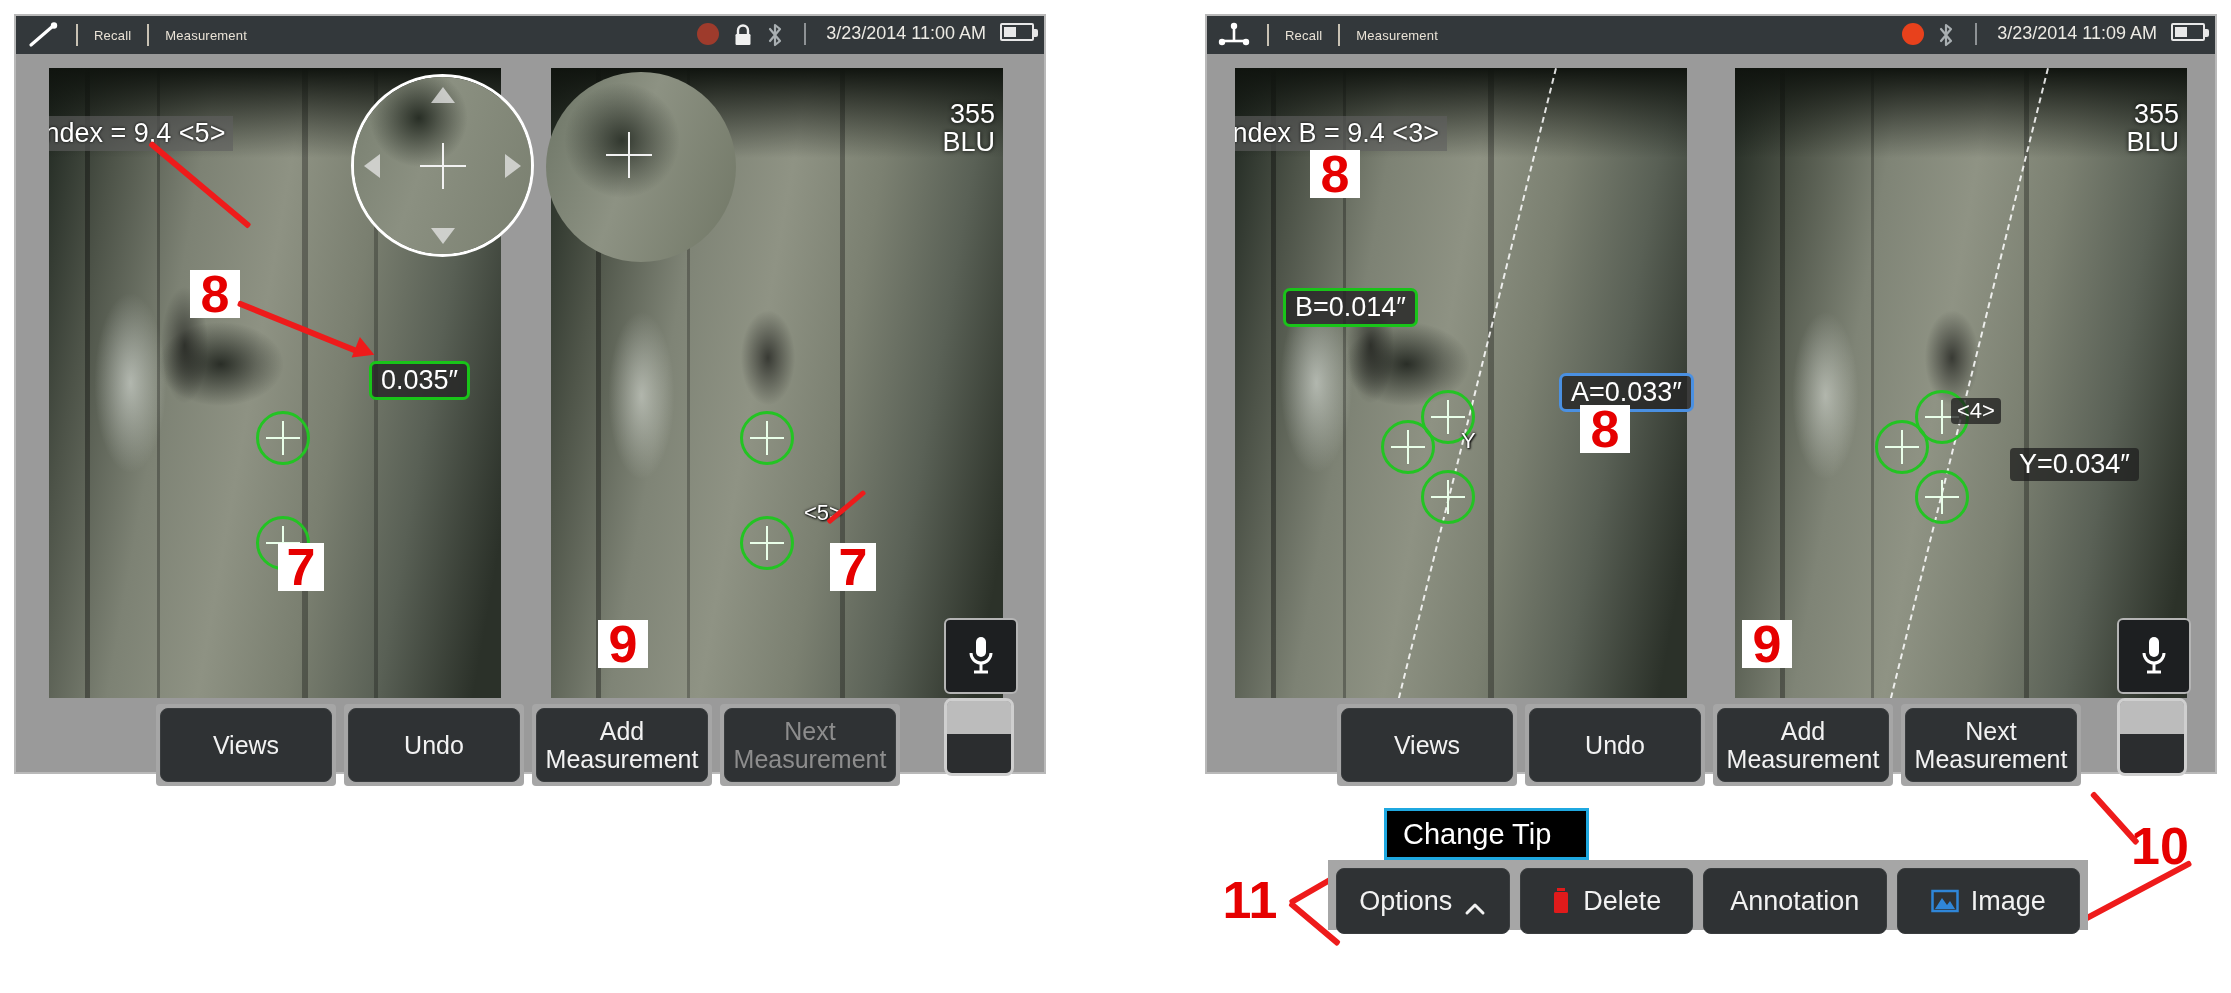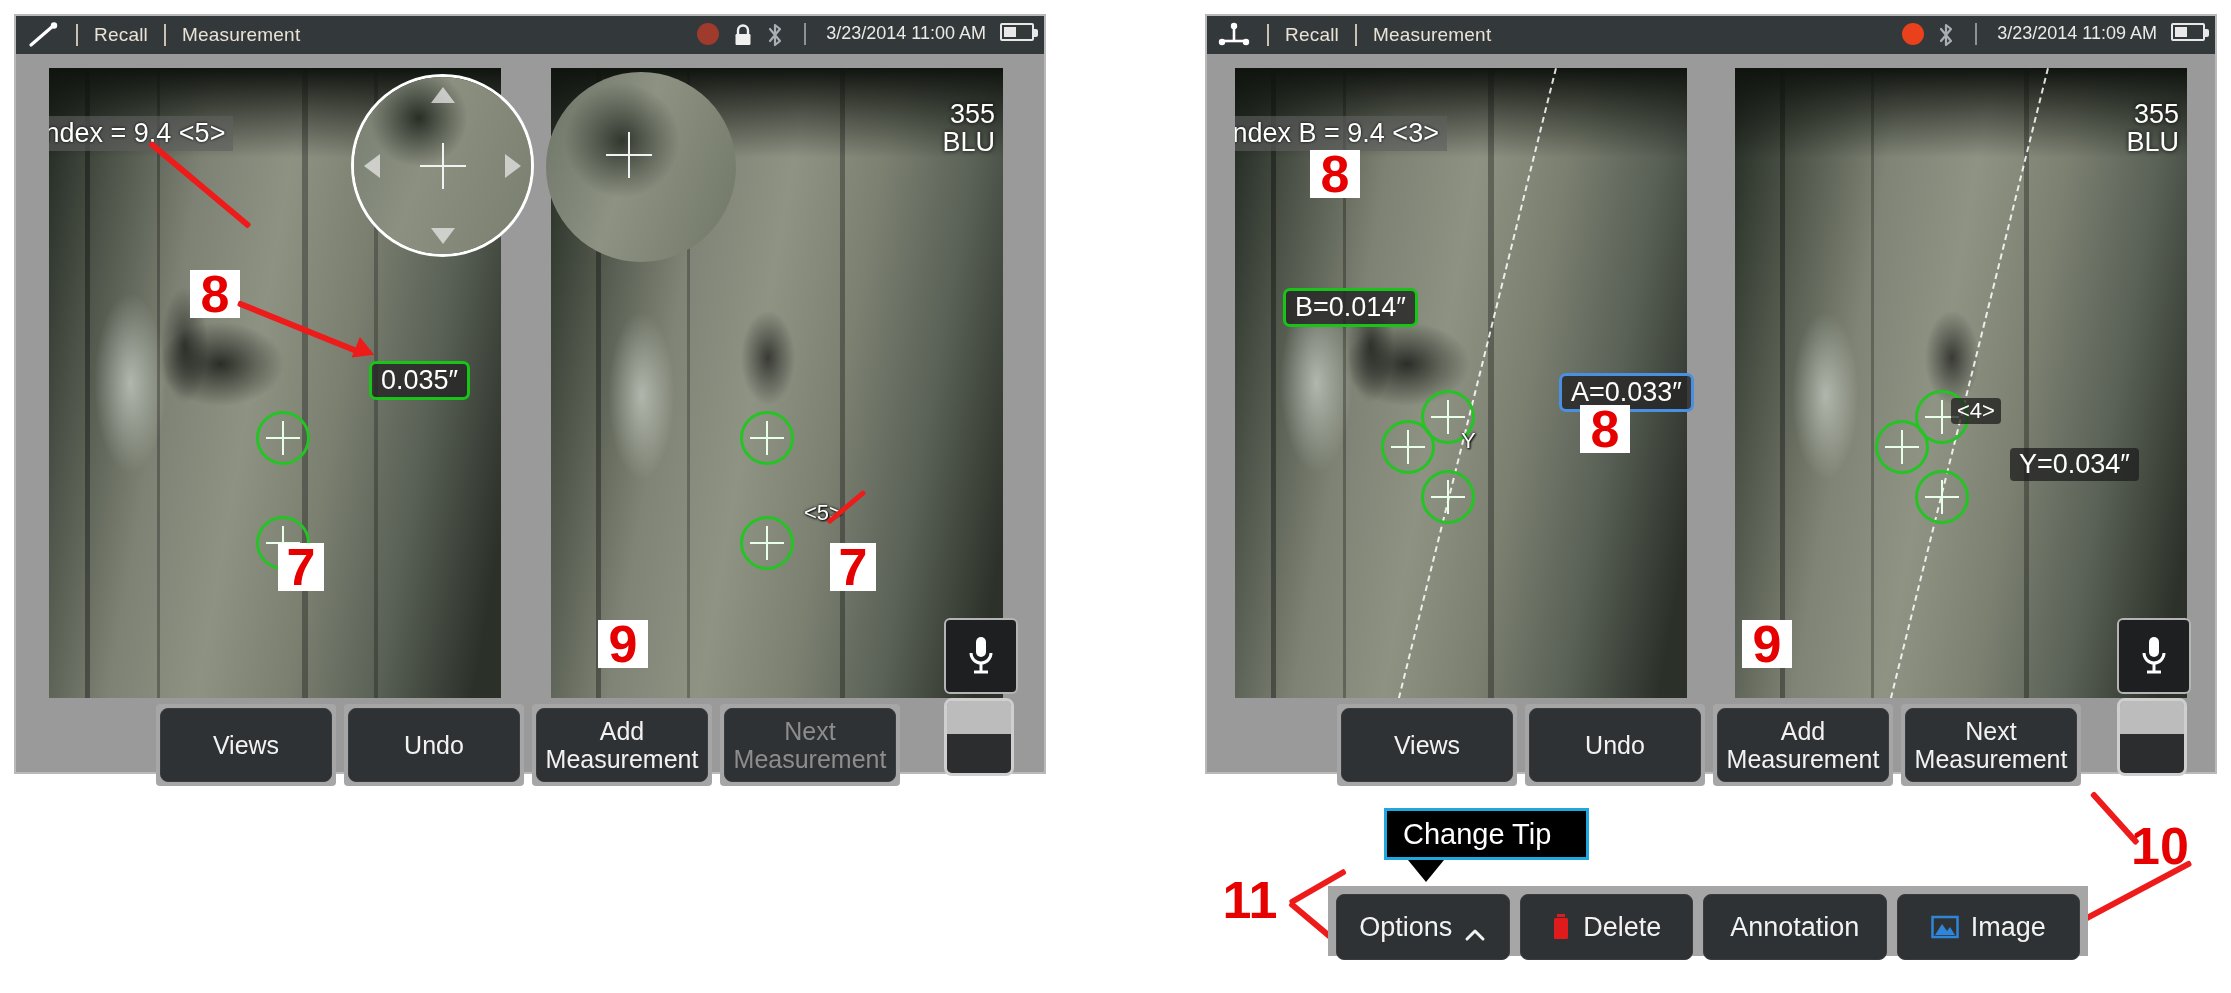--- a/index.html
+++ b/index.html
@@ -3,21 +3,21 @@
 <meta charset="utf-8">
 <style>
   html,body{margin:0;padding:0;background:#ffffff;}
   body{width:2231px;height:993px;position:relative;font-family:"Liberation Sans",sans-serif;overflow:hidden;}
 
   
   .device{position:absolute;background:#9a9a9a;border:2px solid #b9b9b9;box-sizing:border-box;}
   .titlebar{position:absolute;left:0;top:0;right:0;height:38px;background:#33383b;display:flex;align-items:center;box-sizing:border-box;padding:0 10px;}
   .tb-left{display:flex;align-items:center;gap:0px;}
   .tb-sep{width:2px;height:22px;background:#c9c2b4;margin:0 16px;}
-  .tb-label{color:#e9e2d6;font-size:19px;letter-spacing:.2px;white-space:nowrap;}
+  .tb-label{color:#e9e2d6;font-size:13px;letter-spacing:.2px;white-space:nowrap;}
   .tb-spacer{flex:1;}
   .tb-right{display:flex;align-items:flex-start;gap:14px;}
   .rec-dot{width:22px;height:22px;border-radius:50%;display:block;}
   .tb-time{color:#eceae4;font-size:18px;white-space:nowrap;}
   .tb-vsep{width:2px;height:22px;background:#8e9295;margin:0 6px;}
 
   .battery{width:34px;height:18px;border:2px solid #e8e8e8;border-radius:2px;position:relative;box-sizing:border-box;}
   .battery:after{content:"";position:absolute;right:-6px;top:4px;width:4px;height:8px;background:#e8e8e8;border-radius:0 2px 2px 0;}
   .battery i{position:absolute;left:2px;top:2px;bottom:2px;width:40%;background:#e8e8e8;display:block;}
 
@@ -356,21 +356,21 @@
 
 <div class="callout big" style="left:1210px;top:874px;width:80px;height:52px;background:transparent;">11</div>
 <div class="ann-line" style="left:1290px;top:900px;width:64px;transform:rotate(-30deg);"></div>
 <div class="ann-line" style="left:1290px;top:900px;width:64px;transform:rotate(40deg);"></div>
 
 <div class="tooltip" style="left:1384px;top:808px;width:205px;height:52px;">
   <span>Change Tip</span>
 </div>
 <div class="tooltip-arrow" style="left:1408px;top:860px;"></div>
 
-<div class="optbar" style="left:1328px;top:886px;width:760px;height:70px;">
+<div class="optbar" style="left:1328px;top:860px;width:760px;height:70px;">
   <div class="optbtn" style="width:175px;height:66px;">
     <span>Options</span>
     <span style="display:block;width:22px;height:16px;">
       <svg width="22" height="16" viewBox="0 0 22 16">
           <path d="M3 12 L11 4 L19 12" fill="none" stroke="#f2f2f2" stroke-width="3" stroke-linecap="round" stroke-linejoin="round"></path>
         </svg>
     </span>
   </div>
   <div class="optbtn" style="width:175px;height:66px;">
     <span style="display:block;width:20px;height:28px;">

